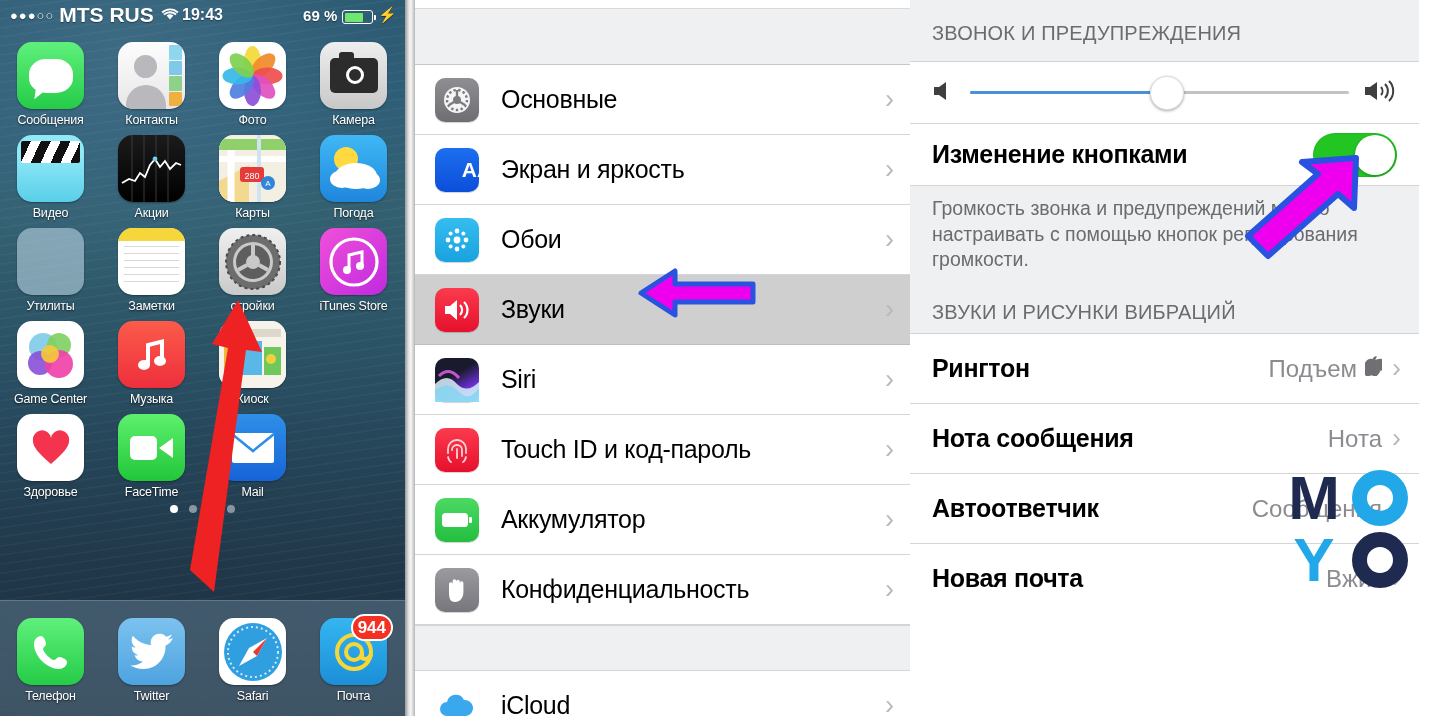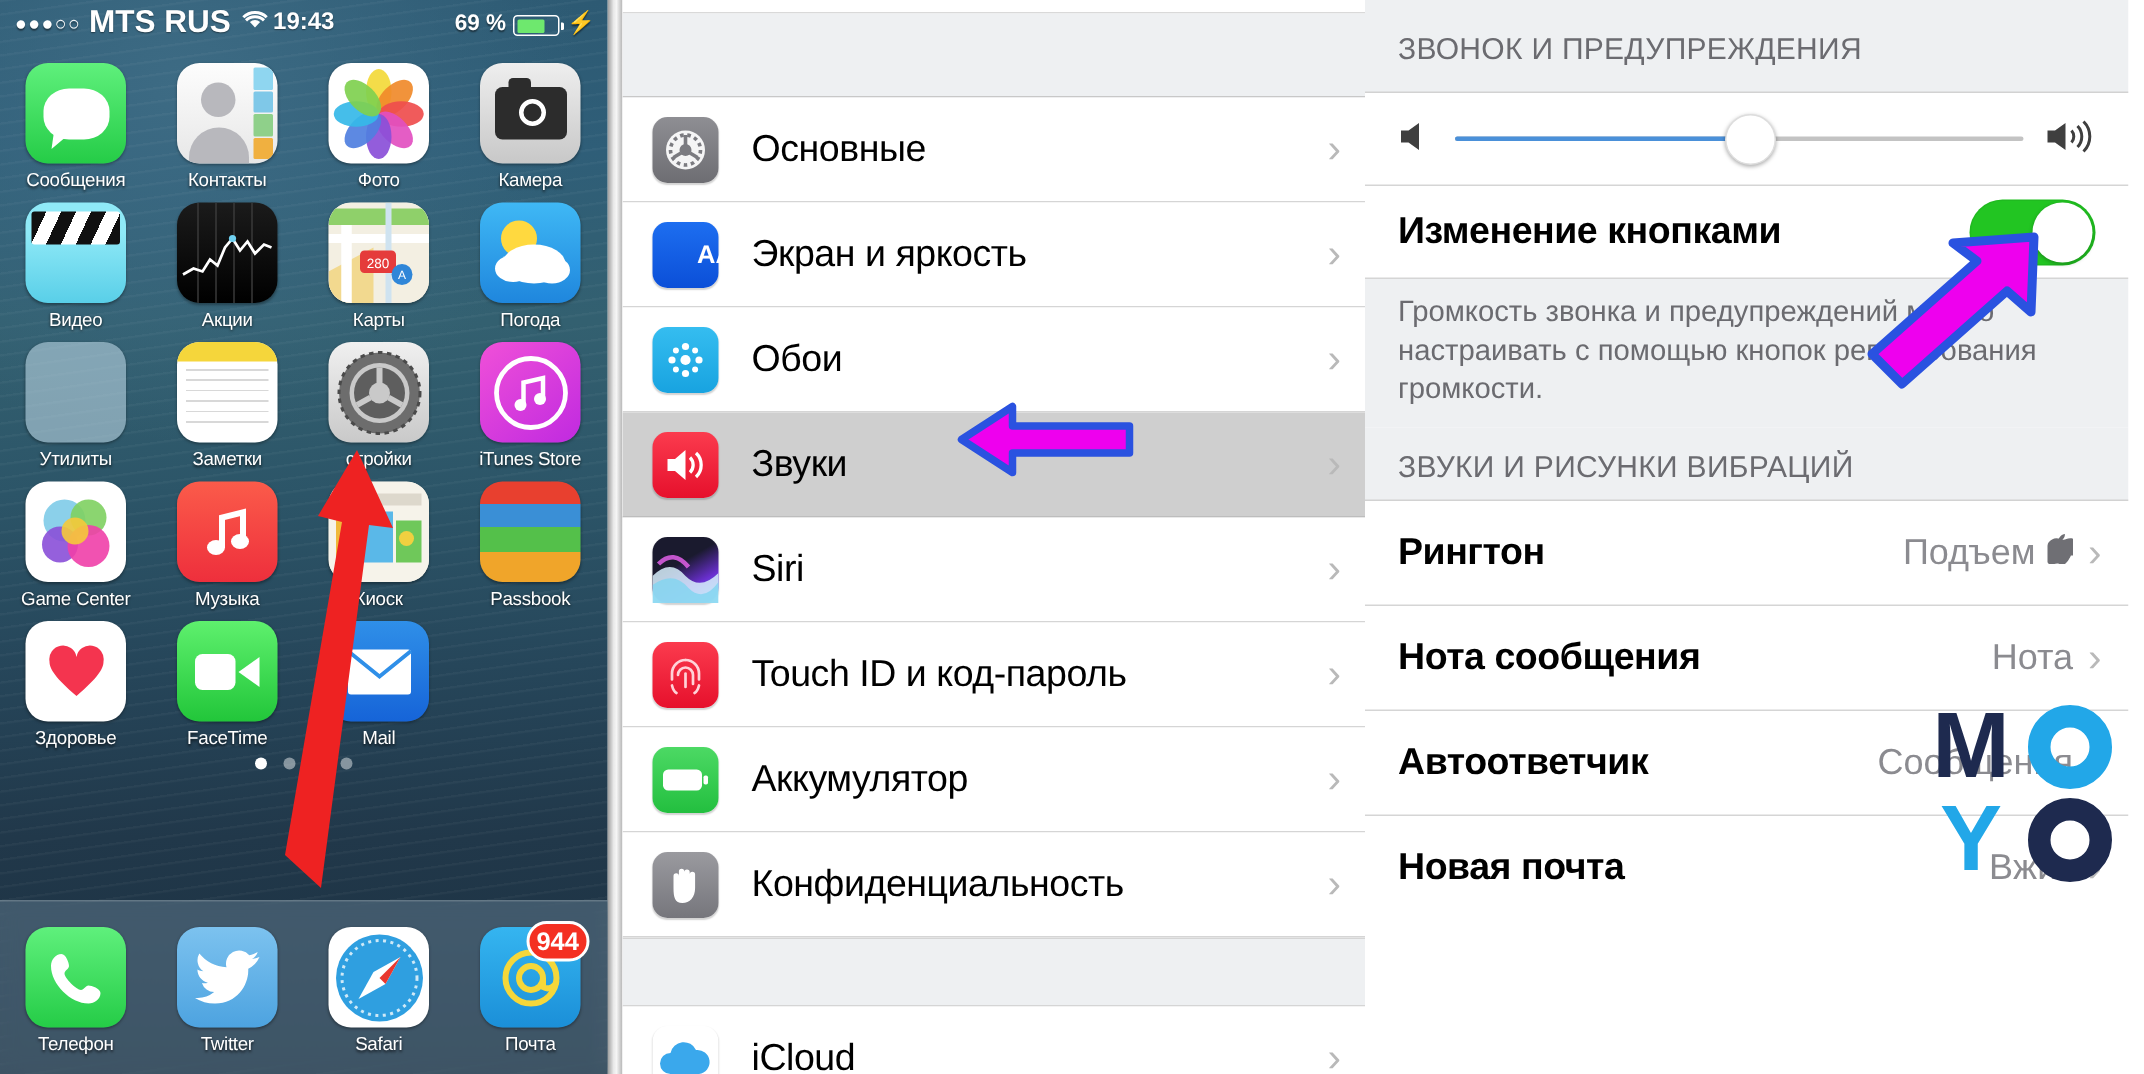--- a/index.html
+++ b/index.html
@@ -148,21 +148,21 @@
   .srow-icon {
     width: 44px; height: 44px; border-radius: 10px; flex: 0 0 44px;
     display:flex; align-items:center; justify-content:center;
     color:#fff; font-size: 20px; font-weight: 700;
     box-shadow: 0 1px 1px rgba(0,0,0,0.18);
   }
   .srow-label { margin-left: 22px; font-size: 25px; color: #000; font-weight: 500; letter-spacing:-0.3px;}
   .chev { margin-left:auto; color:#b9b9b9; font-size: 27px; font-weight: 300; line-height:1; }
   .s-sepgap { height: 46px; background: #eef0f2; border-bottom: 1px solid #d5d5d5; border-top:1px solid #d5d5d5;}
   .ic-gen { background: linear-gradient(180deg,#8e8e93,#6d6d72); }
-  .ic-disp { background: linear-gradient(180deg,#1d6ef0,#0b4fd8); font-size:17px;padding-left:40px;}
+  .ic-disp { background: linear-gradient(180deg,#1d6ef0,#0b4fd8); font-size:21px;padding-left:40px;}
   .ic-wall { background: linear-gradient(180deg,#35bdf0,#18a3e0); }
   .ic-snd { background: linear-gradient(180deg,#fb3b4e,#e6102c); }
   .ic-siri { background: linear-gradient(150deg,#1a1a2e 40%,#6a2fd0 70%,#3fb9e8); }
   .ic-touch { background: linear-gradient(180deg,#fb3b4e,#e6102c); }
   .ic-batt { background: linear-gradient(180deg,#4cd964,#23bf3f); }
   .ic-priv { background: linear-gradient(180deg,#9a9a9f,#76767c); }
   .ic-icloud { background:#fff; }
 
   
   .panel-sound { position: relative; width: 509px; height: 595px; background: #fff; overflow: hidden; }
@@ -429,24 +429,20 @@
               <rect x="5" y="24" width="16" height="30" fill="#f0b93a"></rect>
               <rect x="23" y="20" width="20" height="34" fill="#5ab8e8"></rect>
               <rect x="45" y="26" width="17" height="28" fill="#6fc85a"></rect>
               <rect x="9" y="38" width="8" height="8" fill="#e8482e"></rect>
               <circle cx="52" cy="38" r="5" fill="#f0d040"></circle>
               <rect x="5" y="8" width="57" height="8" fill="#ddd8cc"></rect>
             </svg>
           </div>
           <div class="app-label">Киоск</div>
         </div>
-        <div class="app">
-          <div class="app-icon ic-passbook"></div>
-          <div class="app-label">Passbook</div>
-        </div>
       </div>
 
       <div class="icon-row">
         <div class="app">
           <div class="app-icon ic-health">
             <svg width="40" height="36" viewBox="0 0 40 36">
                 <path d="M20 34 C6 22 2 16 2 11 A9 9 0 0 1 20 8 A9 9 0 0 1 38 11 C38 16 34 22 20 34z" fill="#f4344f"></path>
               </svg>
           </div>
           <div class="app-label">Здоровье</div>

